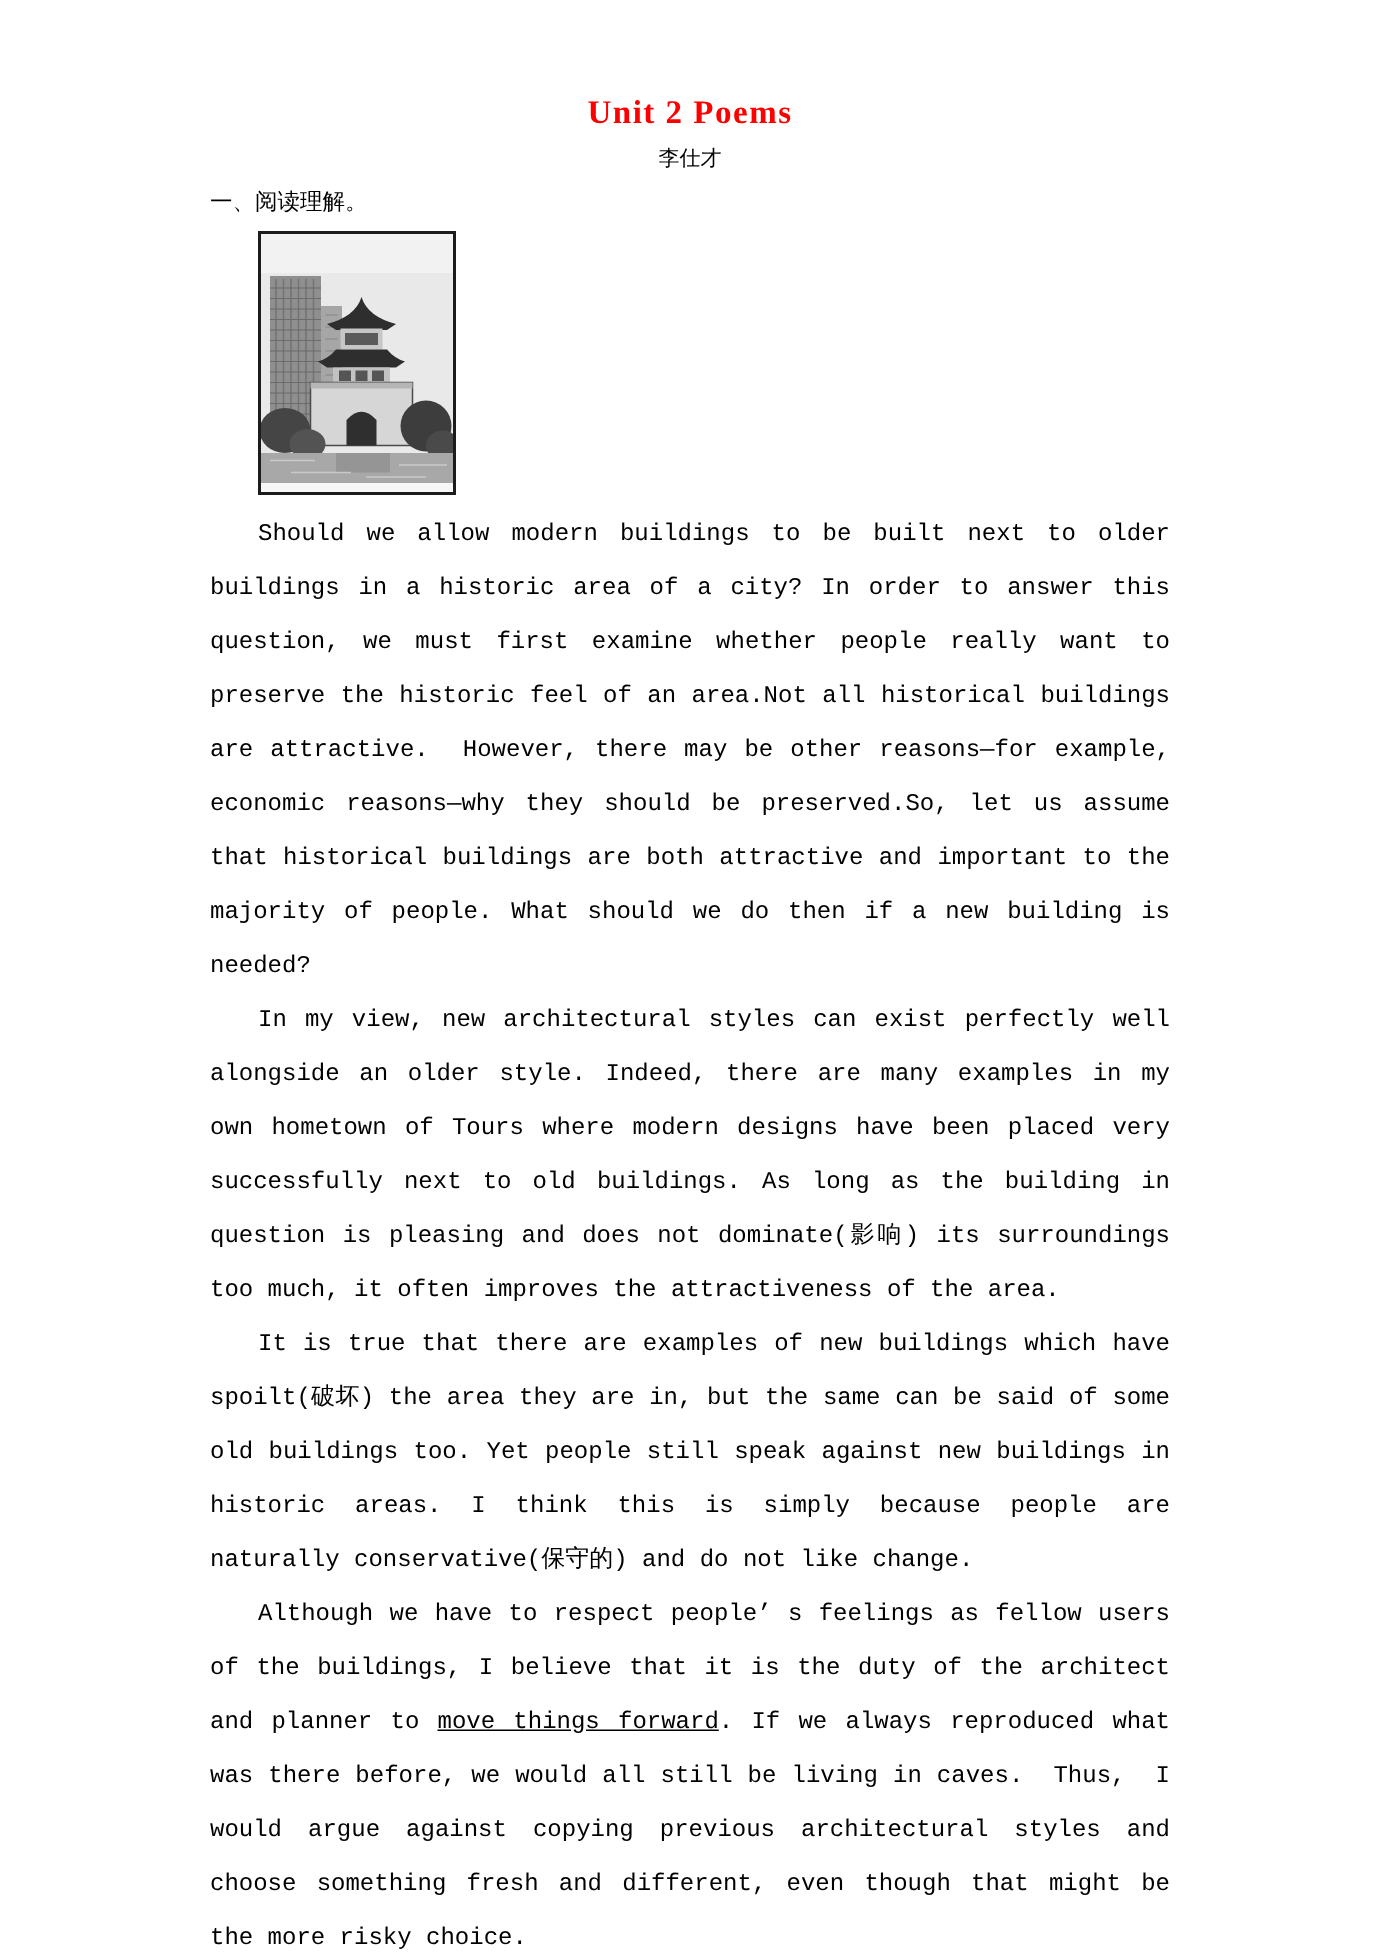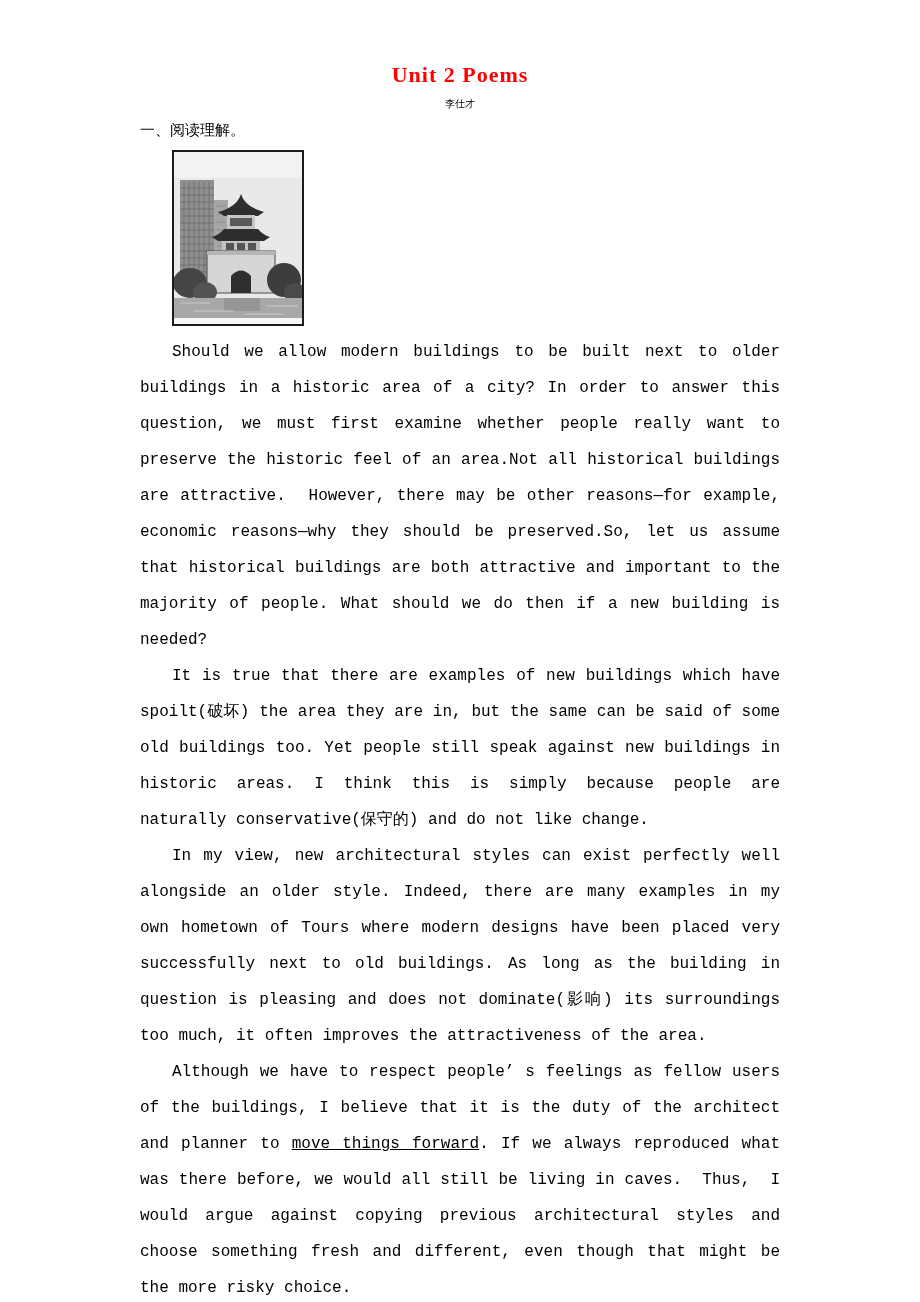--- a/index.html
+++ b/index.html
@@ -18,21 +18,21 @@
   }
   .doc-title {
     text-align: center;
     font-family: "Liberation Serif", "DejaVu Serif", serif;
     font-weight: bold;
     font-size: 22px;
     letter-spacing: 1px;
   }
   .doc-author {
     text-align: center;
-    font-size: 10px;
+    font-size: 14px;
     margin-top: 9px;
     font-family: "Liberation Sans", sans-serif;
   }
   .section-heading {
     margin-top: 10px;
     font-size: 15px;
     font-family: Liberation Mono, monospace;
   }
   .photo-frame {
     margin: 10px 0 0 32px;
@@ -110,18 +110,18 @@
         <rect x="50" y="146" width="36" height="13" fill="#8a8a8a" opacity="0.65"></rect>
         <path d="M6 151 H36 M92 154 H124 M20 159 H60 M70 162 H110" stroke="#c9c9c9" stroke-width="1" fill="none"></path>
       </g>
 
       <rect x="0" y="166" width="128" height="6" fill="#f7f7f7"></rect>
     </svg>
   </div>
 
   <div class="article">
     <p>Should we allow modern buildings to be built next to older buildings in a historic area of a city? In order to answer this question, we must first examine whether people really want to preserve the historic feel of an area.Not all historical buildings are attractive.  However, there may be other reasons—for example, economic reasons—why they should be preserved.So, let us assume that historical buildings are both attractive and important to the majority of people. What should we do then if a new building is needed?</p>
+    <p>In my view, new architectural styles can exist perfectly well alongside an older style. Indeed, there are many examples in my own hometown of Tours where modern designs have been placed very successfully next to old buildings. As long as the building in question is pleasing and does not dominate(影响) its surroundings too much, it often improves the attractiveness of the area.</p>
     <p>It is true that there are examples of new buildings which have spoilt(破坏) the area they are in, but the same can be said of some old buildings too. Yet people still speak against new buildings in historic areas. I think this is simply because people are naturally conservative(保守的) and do not like change.</p>
-    <p>In my view, new architectural styles can exist perfectly well alongside an older style. Indeed, there are many examples in my own hometown of Tours where modern designs have been placed very successfully next to old buildings. As long as the building in question is pleasing and does not dominate(影响) its surroundings too much, it often improves the attractiveness of the area.</p>
     <p><span>Although we have to respect people’ s feelings as fellow users of the buildings, I believe that it is the duty of the architect and planner to </span><span class="underline">move things forward</span><span>. If we always reproduced what was there before, we would all still be living in caves.  Thus,  I would argue against copying previous architectural styles and choose something fresh and different, even though that might be the more risky choice.</span></p>
   </div>
 
 </div>
 
 </body></html>

